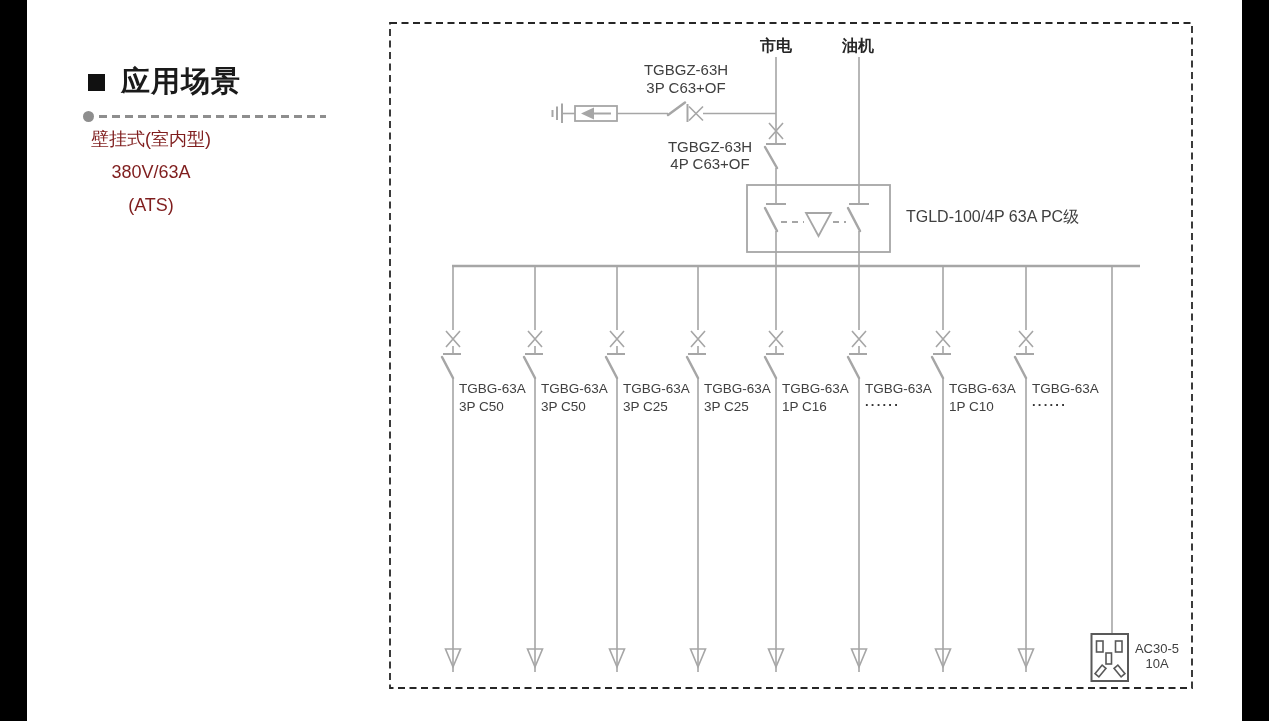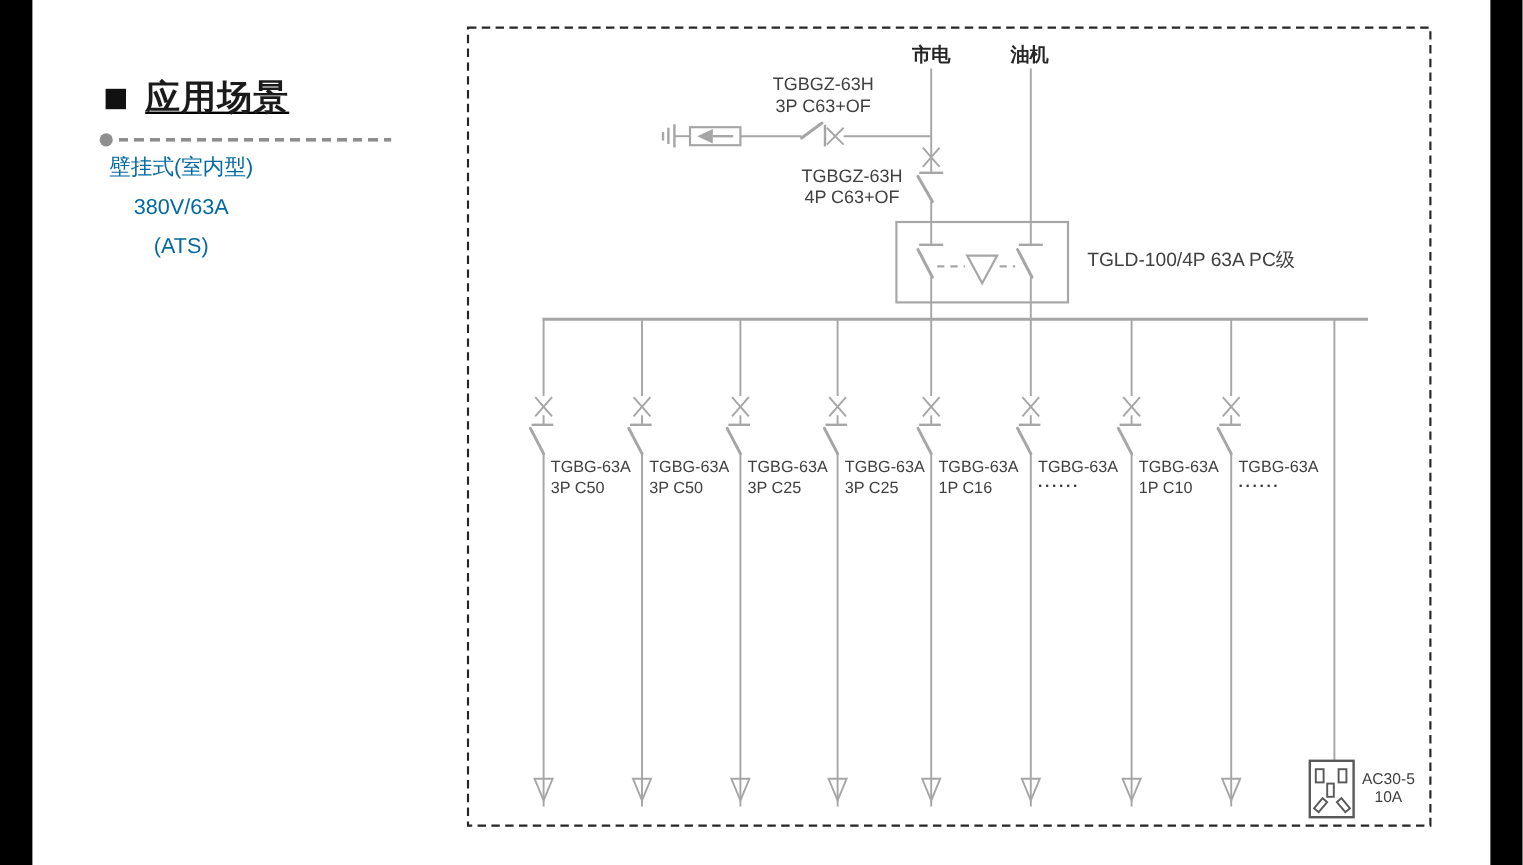--- a/index.html
+++ b/index.html
@@ -5,29 +5,29 @@
   html,body{margin:0;padding:0;background:#ffffff;}
   .canvas{
     position:relative;width:1269px;height:721px;background:#ffffff;overflow:hidden;
     font-family:"Liberation Sans","DejaVu Sans",sans-serif;
   }
   .edge-bar{position:absolute;top:0;bottom:0;width:27px;background:#000000;}
   .edge-bar.left{left:0;}
   .edge-bar.right{right:0;}
 
   
-  .title-row{position:absolute;left:88px;top:62px;display:flex;align-items:center;gap:16px;text-decoration:underline;}
+  .title-row{position:absolute;left:88px;top:62px;display:flex;align-items:center;gap:16px;}
   .title-square{width:17px;height:17px;background:#111111;flex:none;}
   .title-text{font-size:29px;font-weight:bold;color:#1a1a1a;letter-spacing:1px;white-space:nowrap;}
   .sep-row{position:absolute;left:83px;top:111px;width:243px;height:11px;display:flex;align-items:center;}
   .sep-dot{width:11px;height:11px;border-radius:50%;background:#8e8e8e;flex:none;}
   .sep-dashes{flex:1;height:3px;margin-left:5px;
     background:repeating-linear-gradient(90deg,#8e8e8e 0 8px,transparent 8px 13px);}
   .spec-block{position:absolute;left:86px;top:123px;width:130px;display:flex;flex-direction:column;align-items:center;}
-  .spec-block div{font-size:18px;line-height:33px;color:#0369a1;white-space:nowrap;}
+  .spec-block div{font-size:18px;line-height:33px;color:#7f1d1d;white-space:nowrap;}
 
   
   svg.diagram{position:absolute;left:0;top:0;}
   .ln{stroke:#a6a6a6;stroke-width:1.6;fill:none;}
   .ln2{stroke:#a6a6a6;stroke-width:2;fill:none;}
   .blade{stroke:#a6a6a6;stroke-width:2.5;fill:none;stroke-linecap:round;}
   .bus{stroke:#a6a6a6;stroke-width:2.6;fill:none;}
   .boxln{stroke:#a6a6a6;stroke-width:1.8;fill:none;}
   .dashln{stroke:#a6a6a6;stroke-width:1.8;fill:none;stroke-dasharray:6 5;}
   .borderln{stroke:#262626;stroke-width:1.8;fill:none;stroke-dasharray:7 4.5;}

